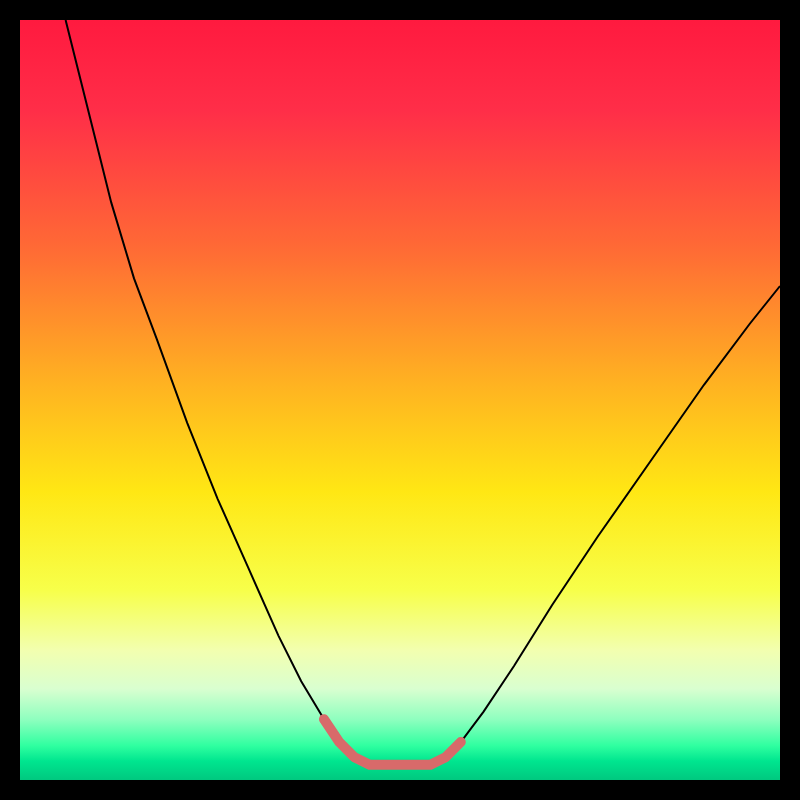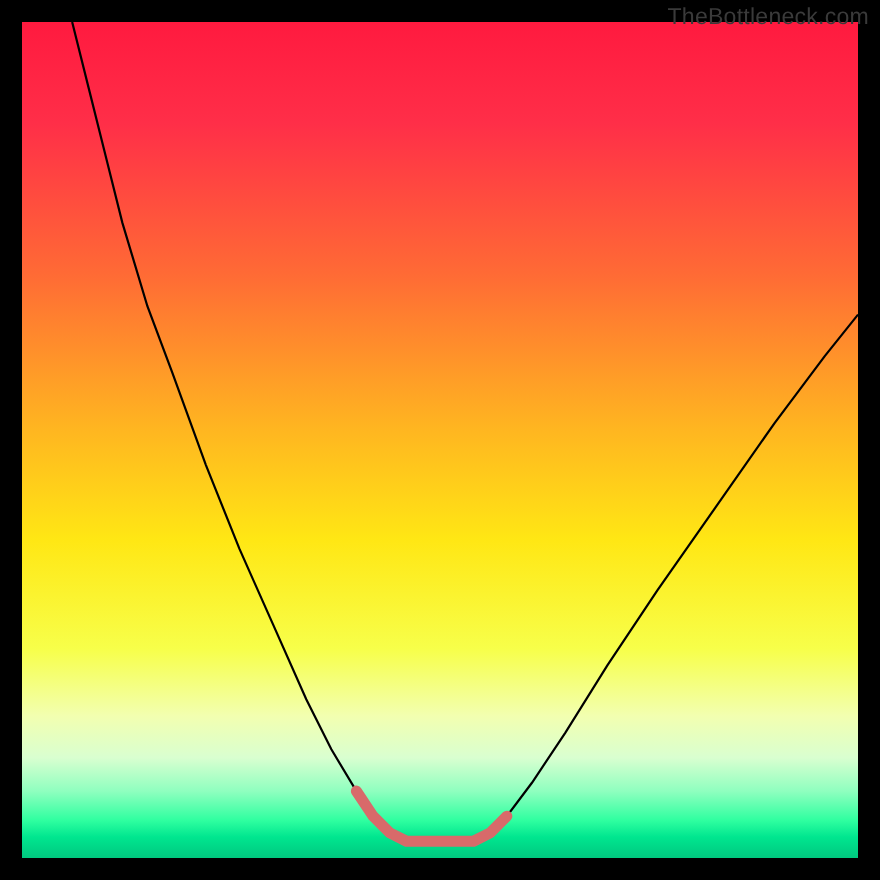--- a/index.html
+++ b/index.html
@@ -53,14 +53,13 @@
           <stop offset="92%" stop-color="#8fffbf"></stop>
           <stop offset="95.5%" stop-color="#2fffa0"></stop>
           <stop offset="97.5%" stop-color="#00e68f"></stop>
           <stop offset="100%" stop-color="#00c87f"></stop>
         </linearGradient>
     </defs>
     <rect x="0" y="0" width="760" height="760" fill="url(#bg-grad)"></rect>
     <path id="curve-main" fill="none" d="M45.6 0.0 L60.8 60.8 L76.0 121.6 L91.2 182.4 L114.0 258.4 L136.8 319.2 L167.2 402.8 L197.6 478.8 L228.0 547.2 L258.4 615.6 L281.2 661.2 L304.0 699.2 L319.2 722.0 L334.4 737.2 L349.6 744.8 L380.0 744.8 L410.4 744.8 L425.6 737.2 L440.8 722.0 L463.6 691.6 L494.0 646.0 L532.0 585.2 L577.6 516.8 L630.8 440.8 L684.0 364.8 L729.6 304.0 L760.0 266.0" stroke="#000000" stroke-width="2"></path>
     <path id="curve-valley" fill="none" d="M304.0 699.2 L319.2 722.0 L334.4 737.2 L349.6 744.8 L380.0 744.8 L410.4 744.8 L425.6 737.2 L440.8 722.0" stroke="#d86a6a" stroke-width="10" stroke-linecap="round" stroke-linejoin="round"></path>
   </svg>
-  <div class="watermark">TheBottleneck.com</div>
 </div>
 
 </body></html>

